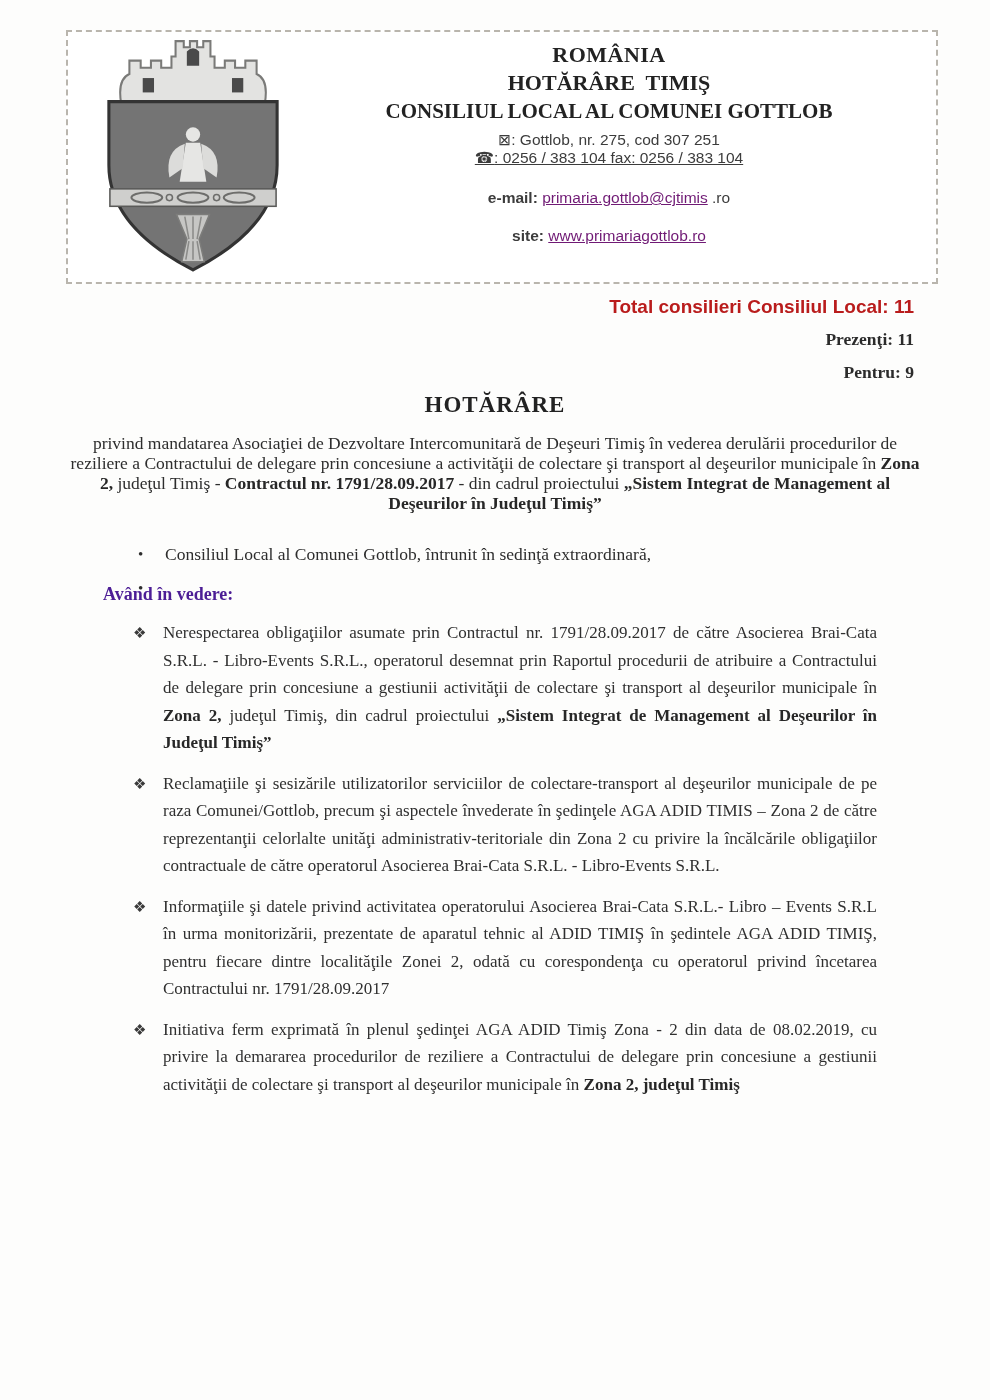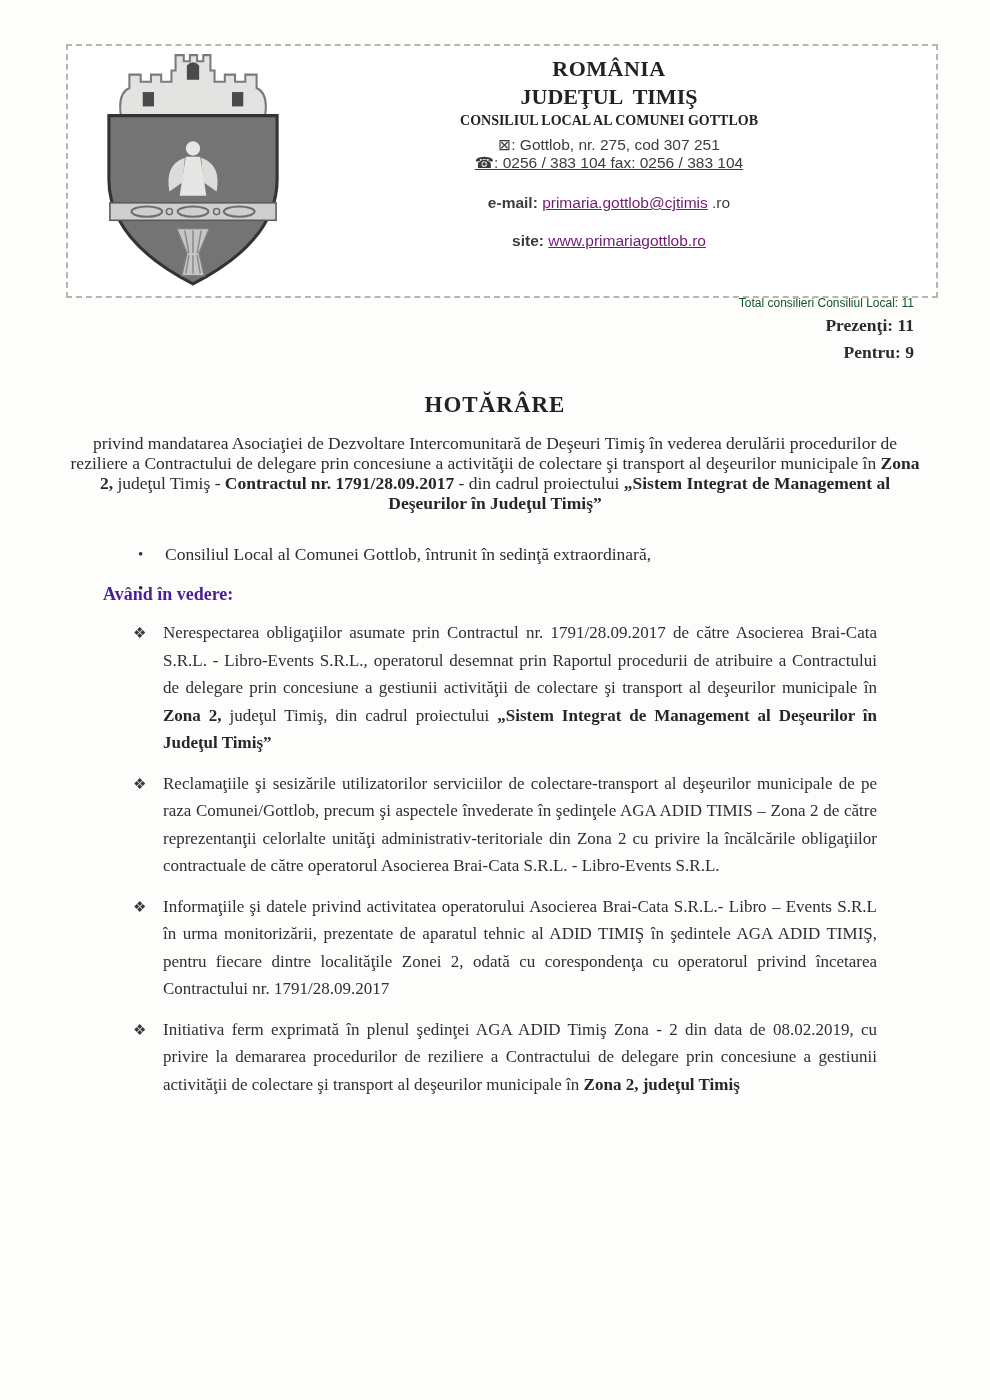--- a/index.html
+++ b/index.html
@@ -2,40 +2,40 @@
 <html><head>
 <meta charset="utf-8">
 <style>
   html,body{margin:0;padding:0;}
   body{
     width:990px;height:1400px;background:#fdfdfc;position:relative;
     font-family:"Liberation Serif", serif;color:#2d2d2d;overflow:hidden;
   }
   
   .header-box{
-    position:absolute;left:66px;top:44px;width:872px;height:254px;
+    position:absolute;left:66px;top:30px;width:872px;height:254px;
     border:2px dashed #b9b5ad;box-sizing:border-box;display:flex;background:#fff;
   }
   .arms-wrap{width:250px;display:flex;justify-content:center;align-items:flex-start;padding-top:4px;}
   .ht{flex:1;text-align:center;padding-top:10px;padding-right:36px;}
   .ht .country{font-size:22px;font-weight:bold;letter-spacing:.5px;color:#222;}
   .ht .county{font-size:22px;font-weight:bold;margin-top:2px;white-space:pre;color:#222;}
-  .ht .council{font-size:14px;font-weight:bold;margin-top:3px;color:#222;}
+  .ht .council{font-size:21px;font-weight:bold;margin-top:3px;color:#222;}
   .ht .line-sans{font-family:"Liberation Sans", sans-serif;font-size:15.5px;color:#3c3c3c;}
   .ht .address{margin-top:7px;}
   .ht .phone{margin-top:0;text-decoration:underline;}
   .ht .email{margin-top:22px;}
   .ht .site{margin-top:20px;}
   .ht .lbl{font-weight:bold;}
   .ht a{color:#701a75;text-decoration:underline;}
   .glyph{font-family:"DejaVu Sans", sans-serif;}
   
   .stats{position:absolute;top:296px;right:76px;text-align:right;}
-  .stats .total{font-family:"Liberation Sans", sans-serif;font-weight:normal;font-size:12px;color:#14532d;}
-  .stats .srow{font-weight:bold;font-size:17.5px;line-height:24px;margin-top:3px;color:#2b2b2b;}
+  .stats .total{font-family:"Liberation Sans", sans-serif;font-weight:bold;font-size:19px;color:#b91c1c;}
+  .stats .srow{font-weight:bold;font-size:17.5px;line-height:24px;margin-top:9px;color:#2b2b2b;}
   
   .main{position:absolute;left:0;top:392px;width:990px;}
   .doc-title{text-align:center;font-size:23px;font-weight:bold;letter-spacing:1px;color:#222;margin:0;}
   .subtitle{width:858px;margin:15px auto 0;text-align:center;font-size:17.5px;line-height:20px;color:#2d2d2d;}
   .subtitle b, .cons b{font-weight:bold;color:#272727;}
   .intro{list-style:none;margin:28px 0 0 138px;padding:0;width:746px;}
   .intro li{position:relative;padding-left:27px;font-size:17.5px;line-height:27px;}
   .intro li + li{margin-top:7px;}
   .intro .blt{position:absolute;left:0;top:0;font-size:15px;}
   .having{margin:16px 0 0 103px;font-size:18px;font-weight:bold;color:#4c1d95;}
@@ -69,21 +69,21 @@
       <ellipse cx="145" cy="157.5" rx="15" ry="5" fill="none" stroke="#6d6d6b" stroke-width="2"></ellipse>
       <circle cx="77" cy="157.5" r="3" fill="none" stroke="#6d6d6b" stroke-width="1.5"></circle>
       <circle cx="123" cy="157.5" r="3" fill="none" stroke="#6d6d6b" stroke-width="1.5"></circle>
 
       <path d="M84 174 L116 174 L106 198 L111 220 L89 220 L94 198 Z" fill="#c6c6c4" stroke="#7d7d7b" stroke-width="1.5"></path>
       <path d="M92 176 L96 198 M100 176 L100 198 M108 176 L104 198 M96 200 L93 218 M104 200 L107 218 M100 200 L100 218" stroke="#8b8b89" stroke-width="1.5" fill="none"></path>
     </svg>
   </div>
   <div class="ht">
     <div class="country">ROMÂNIA</div>
-    <div class="county">JUDEŢUL  TIMIŞ</div>
+    <div class="county">HOTĂRÂRE  TIMIŞ</div>
     <div class="council">CONSILIUL LOCAL AL COMUNEI GOTTLOB</div>
     <div class="line-sans address"><span class="glyph">⊠</span><span>: Gottlob, nr. 275, cod 307 251</span></div>
     <div class="line-sans phone"><span class="glyph">☎</span><span>: 0256 / 383 104   fax: 0256 / 383 104</span></div>
     <div class="line-sans email"><span class="lbl">e-mail:</span> <a href="#">primaria.gottlob@cjtimis</a><span> .ro</span></div>
     <div class="line-sans site"><span class="lbl">site:</span> <a href="#">www.primariagottlob.ro</a></div>
   </div>
 </div>
 
 <div class="stats">
   <div class="total">Total consilieri Consiliul Local: 11</div>

